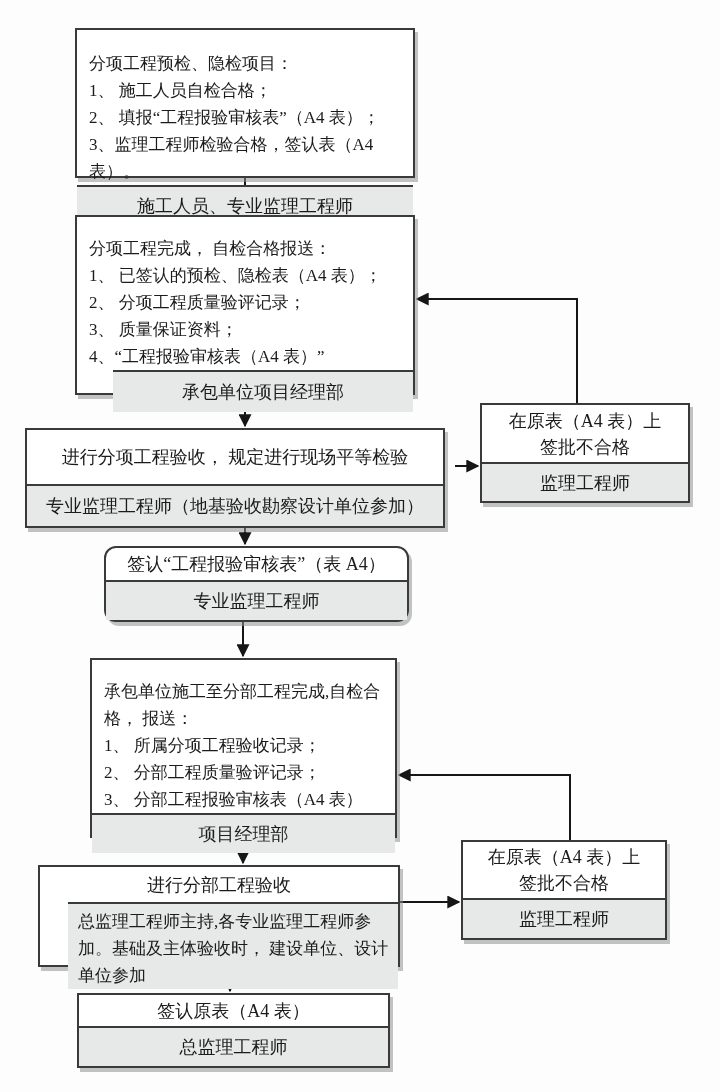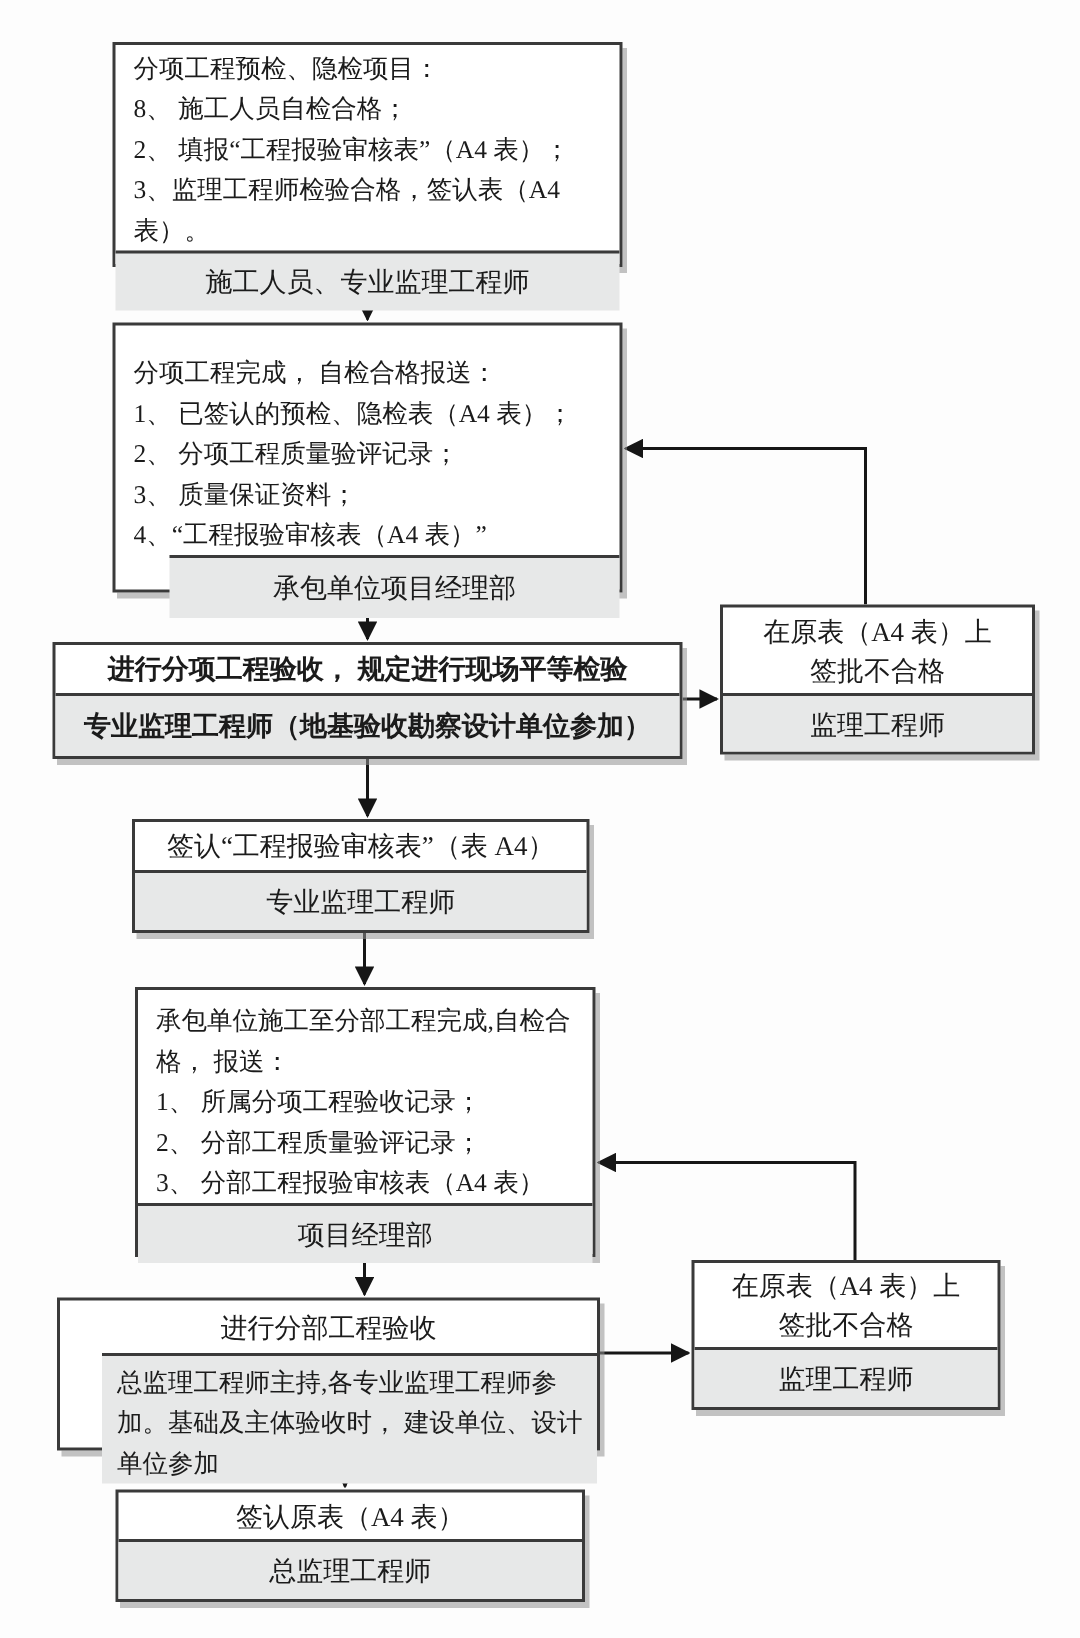--- a/index.html
+++ b/index.html
@@ -52,31 +52,31 @@
     display:block;
     height:auto; flex:1;
     font-size:17px;
     line-height:27px;
     text-align:left;
     padding:4px 8px 0 10px;
     margin-left:28px;
   }
   
   #step1   { left:75px;  top:28px;  width:340px; height:150px; }
-  #step1 .box-body { padding-top:2px; }
+  #step1 .box-body { padding-top:20px; }
   #step2   { left:75px;  top:215px; width:340px; height:180px; }
   #step2 .box-body { padding-top:18px; }
   #step2 .box-footer { height:40px;margin-left:36px; }
-  #step3   { left:35px;  top:428px; width:420px; height:78px;font-weight:bold; }
+  #step3   { left:25px;  top:428px; width:420px; height:100px; }
   #step3 .box-footer { height:40px; }
   #reject1 { left:480px; top:403px; width:210px; height:100px; }
   #reject1 .box-footer { height:37px; }
-  #step4   { left:88px;  top:546px; width:305px; height:76px; }
+  #step4   { left:104px;  top:546px; width:305px; height:76px;border-radius:12px; }
   #step5   { left:90px;  top:658px; width:307px; height:180px; }
-  #step5 .box-body { padding-top:7px; }
+  #step5 .box-body { padding-top:18px; }
   #step6   { left:38px;  top:865px; width:362px; height:102px; }
   #step6 .box-title { flex:none; height:35px; }
   #reject2 { left:461px; top:840px; width:206px; height:100px; }
   #step7   { left:77px;  top:993px; width:313px; height:75px; }
 </style>
 </head>
 <body>
 
 <div class="canvas">
 
@@ -96,21 +96,21 @@
       <path d="M455,466 L478,466" marker-end="url(#arr)"></path>
       <path d="M400,902 L459,902" marker-end="url(#arr)"></path>
       <path d="M577,403 L577,299 L417,299" marker-end="url(#arr)"></path>
       <path d="M570,840 L570,775 L399,775" marker-end="url(#arr)"></path>
     </g>
   </svg>
 
   <div class="box" id="step1">
     <div class="box-body">
       <div>分项工程预检、隐检项目：</div>
-      <div>8、 施工人员自检合格；</div>
+      <div>1、 施工人员自检合格；</div>
       <div>2、 填报“工程报验审核表”（A4 表）；</div>
       <div>3、监理工程师检验合格，签认表（A4 表）。</div>
     </div>
     <div class="box-footer">施工人员、专业监理工程师</div>
   </div>
 
   <div class="box" id="step2">
     <div class="box-body">
       <div>分项工程完成， 自检合格报送：</div>
       <div>1、 已签认的预检、隐检表（A4 表）；</div>

